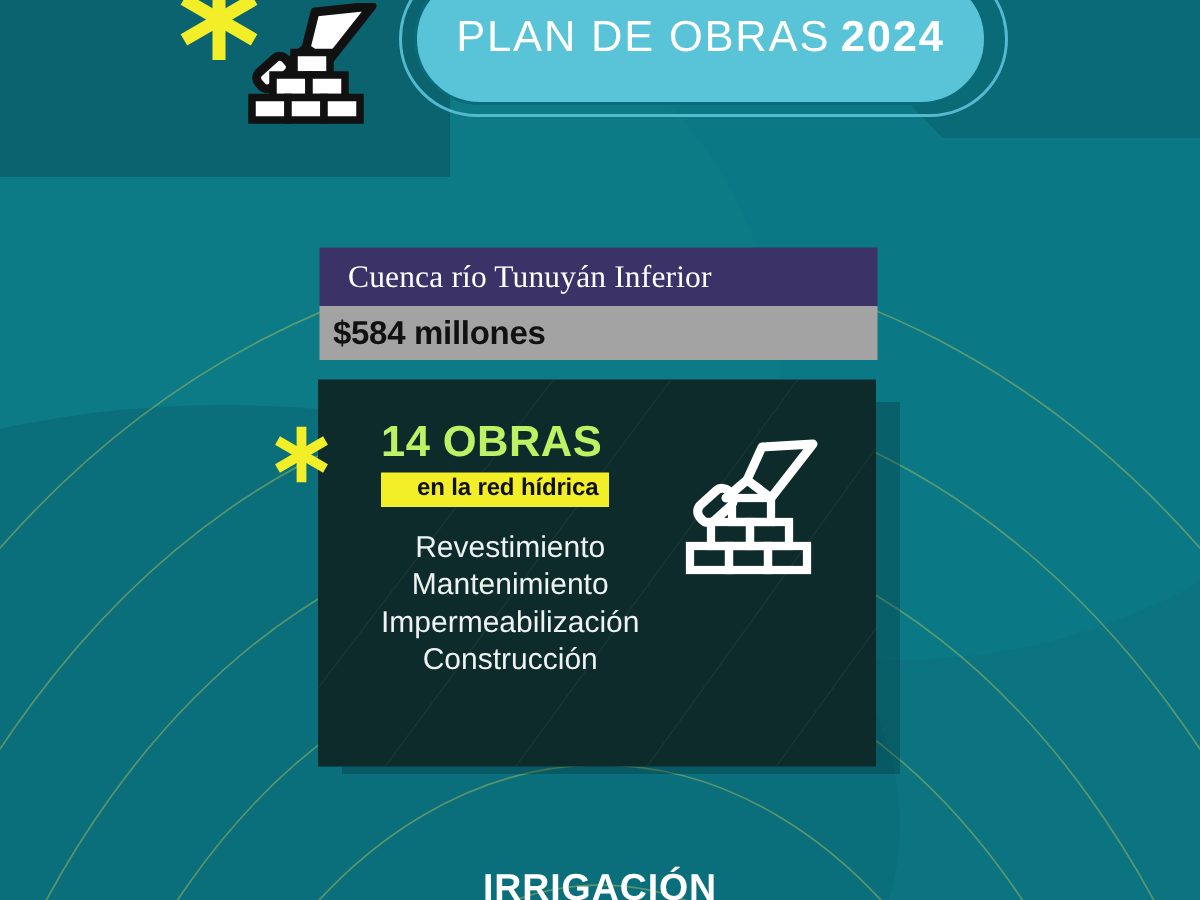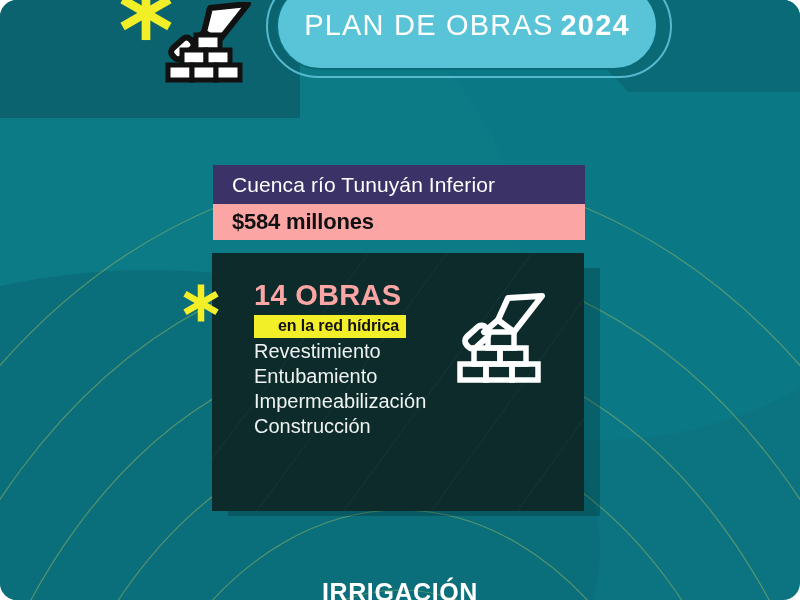--- a/index.html
+++ b/index.html
@@ -9,21 +9,20 @@
     overflow:hidden;
     font-family:"Liberation Sans", sans-serif;
   }
 
   
   #infographic {
     position:relative;
     width:800px; height:600px;
     background:#0b7480;
     overflow:hidden;
-    border-radius:17px;
   }
 
   
   .bg-wash-a {
     position:absolute; left:-120px; top:-40px;
     width:640px; height:640px;
     background:#0d7b86;
     border-radius:50% 55% 48% 52% / 52% 48% 55% 45%;
   }
   .bg-wash-b {
@@ -117,31 +116,32 @@
     display:flex;
     align-items:center;
     padding-left:19px;
   }
   .cuenca-text {
     color:#ffffff;
     font-size:21px;
     font-weight:400;
     letter-spacing:.1px;
     white-space:nowrap;
+    font-family:Liberation Serif, serif;
   }
 
   
   .monto-bar {
     position:absolute;
     left:213px; top:204px;
     width:372px; height:36px;
-    background:#fca5a5;
+    background:#a3a3a3;
     display:flex;
     align-items:center;
-    padding-left:19px;
+    padding-left:9px;
   }
   .monto-text {
     color:#111111;
     font-size:22px;
     font-weight:700;
     letter-spacing:-.2px;
     white-space:nowrap;
   }
 
   
@@ -157,42 +157,43 @@
     width:372px; height:258px;
     background:#0d2b2b;
     overflow:hidden;
   }
   .panel-streaks { position:absolute; inset:0; opacity:.5; }
   .panel-streaks svg { width:100%; height:100%; display:block; }
 
   .obras-count {
     position:absolute;
     left:42px; top:26px;
-    color:#fca5a5;
+    color:#bef264;
     font-size:29px;
     font-weight:700;
     letter-spacing:.3px;
     white-space:nowrap;
   }
   .obras-sub {
     position:absolute;
     left:42px; top:62px;
     background:#f2ee28;
     color:#111111;
     font-size:16px;
     font-weight:700;
     letter-spacing:-.1px;
     padding:2px 7px 3px 24px;
     white-space:nowrap;
   }
 
   .obras-list {
     position:absolute;
-    left:42px; top:86px;
+    left:42px; top:100px;
     list-style:none;
+    text-align:center;
   }
   .obras-list li {
     color:#eef3f2;
     font-size:20px;
     font-weight:400;
     line-height:25px;
     white-space:nowrap;
   }
 
   
@@ -310,21 +311,21 @@
           <line x1="278" y1="296" x2="496" y2="-6"></line>
         </g>
       </svg>
     </div>
 
     <div class="obras-count">14 OBRAS</div>
     <div class="obras-sub">en la red hídrica</div>
 
     <ul class="obras-list">
       <li>Revestimiento</li>
-      <li>Entubamiento</li>
+      <li>Mantenimiento</li>
       <li>Impermeabilización</li>
       <li>Construcción</li>
     </ul>
   </div>
 
   <div class="aster-panel">
     <svg viewBox="0 0 40 40" aria-hidden="true">
       <g stroke="#f2ee28" stroke-width="6.5" stroke-linecap="butt">
         <line x1="20" y1="1.5" x2="20" y2="38.5"></line>
         <line x1="4" y1="10.7" x2="36" y2="29.3"></line>

